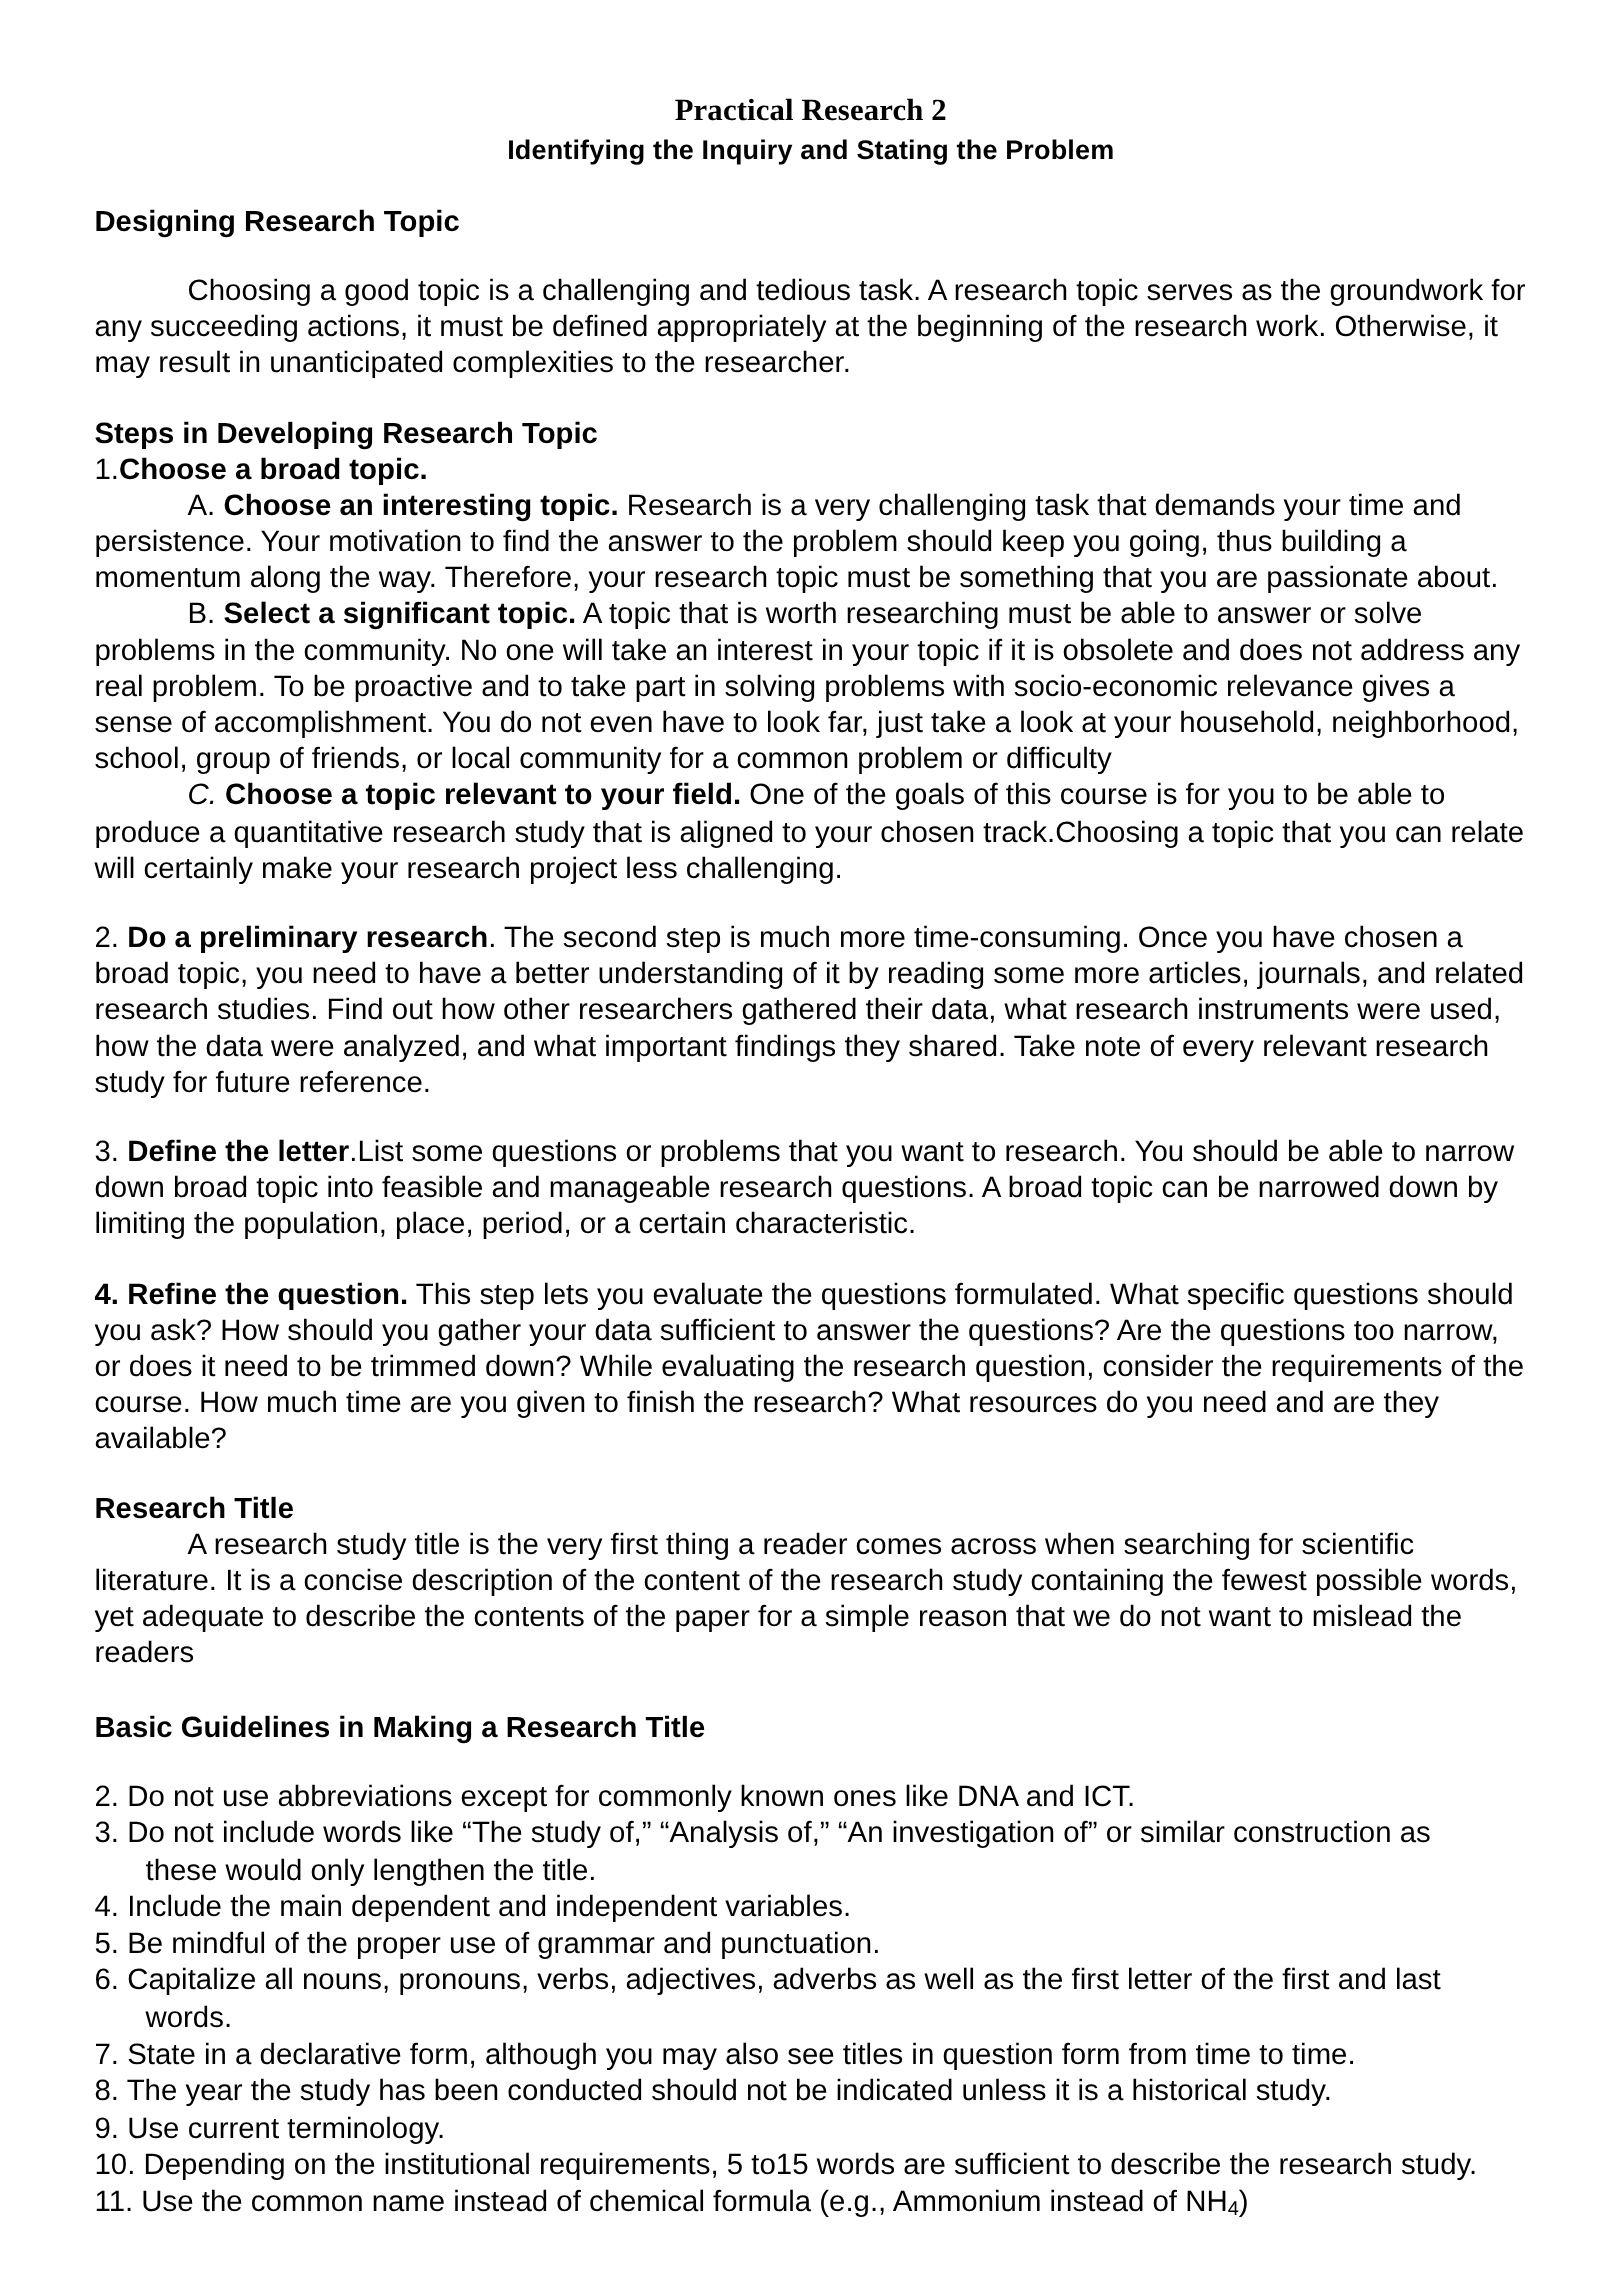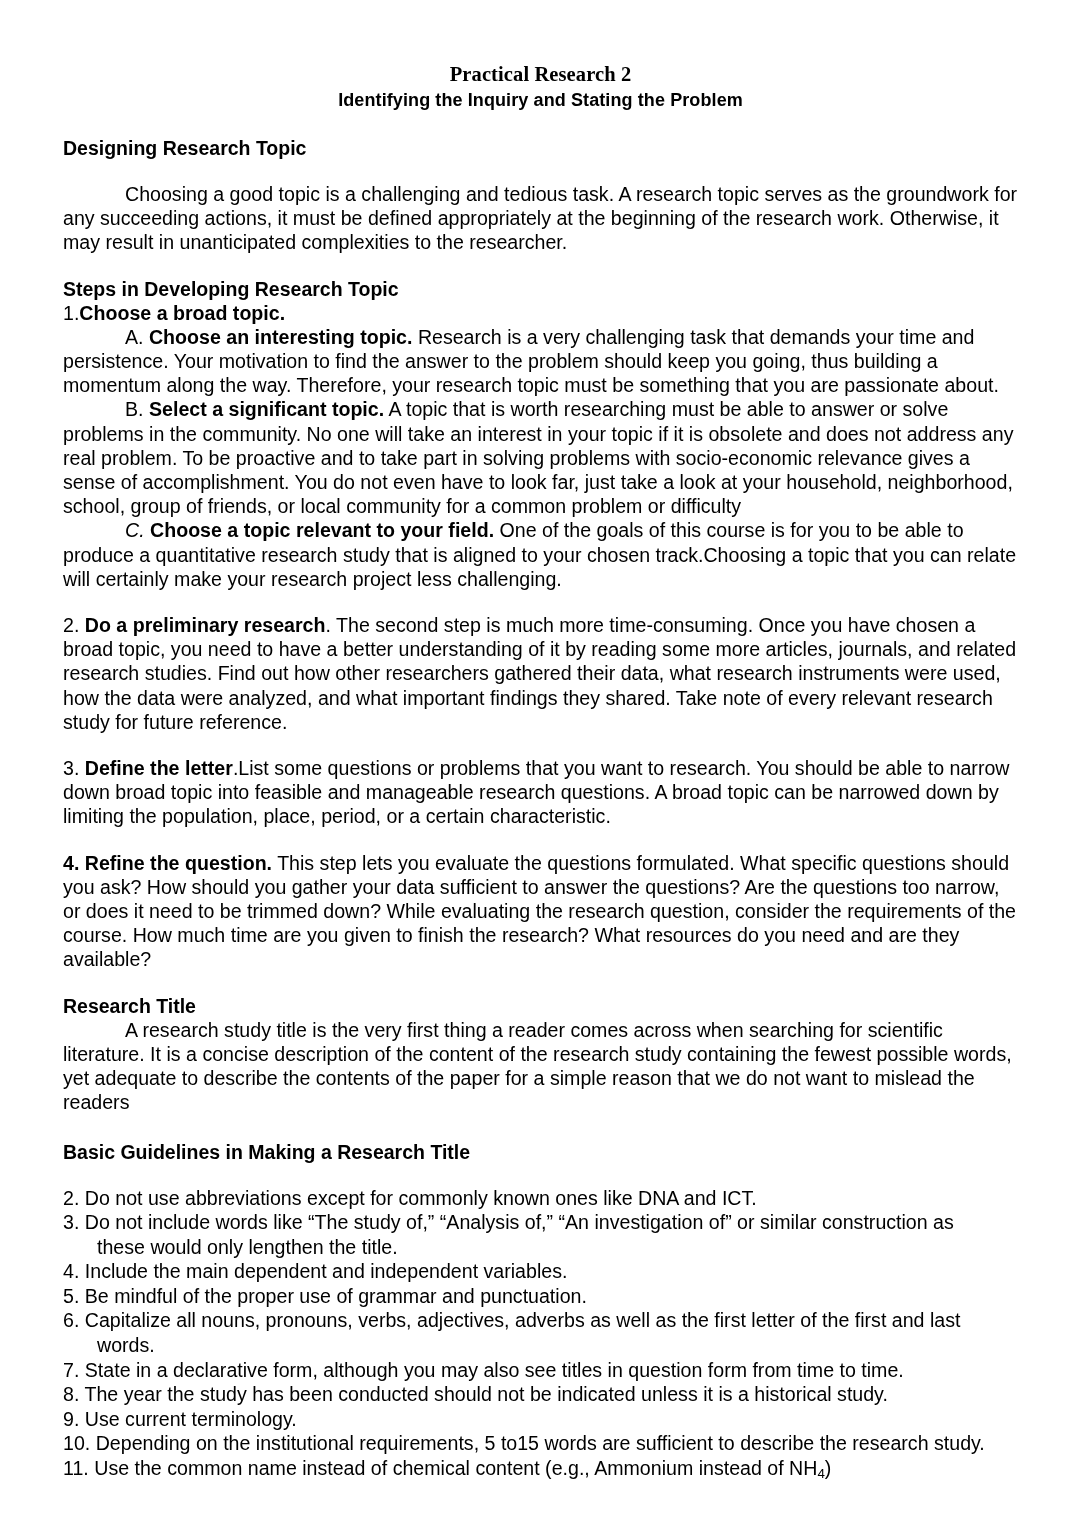--- a/index.html
+++ b/index.html
@@ -141,16 +141,16 @@
   <ul class="glist" id="guidelines-list">
       <li><span>2. </span><span>Do not use abbreviations except for commonly known ones like DNA and ICT.</span></li>
       <li><span>3. </span><span>Do not include words like “The study of,” “Analysis of,” “An investigation of” or similar construction as</span><span class="cont">these would only lengthen the title.</span></li>
       <li><span>4. </span><span>Include the main dependent and independent variables.</span></li>
       <li><span>5. </span><span>Be mindful of the proper use of grammar and punctuation.</span></li>
       <li><span>6. </span><span>Capitalize all nouns, pronouns, verbs, adjectives, adverbs as well as the first letter of the first and last</span><span class="cont">words.</span></li>
       <li><span>7. </span><span>State in a declarative form, although you may also see titles in question form from time to time.</span></li>
       <li><span>8. </span><span>The year the study has been conducted should not be indicated unless it is a historical study.</span></li>
       <li><span>9. </span><span>Use current terminology.</span></li>
       <li><span>10. </span><span>Depending on the institutional requirements, 5 to15 words are sufficient to describe the research study.</span></li>
-      <li><span>11. </span><span>Use the common name instead of chemical content (e.g., Ammonium instead of NH</span><sub>4</sub><span>)</span></li>
+      <li><span>11. </span><span>Use the common name instead of chemical formula (e.g., Ammonium instead of NH</span><sub>4</sub><span>)</span></li>
     </ul>
 
 </div>
 
 </body></html>

